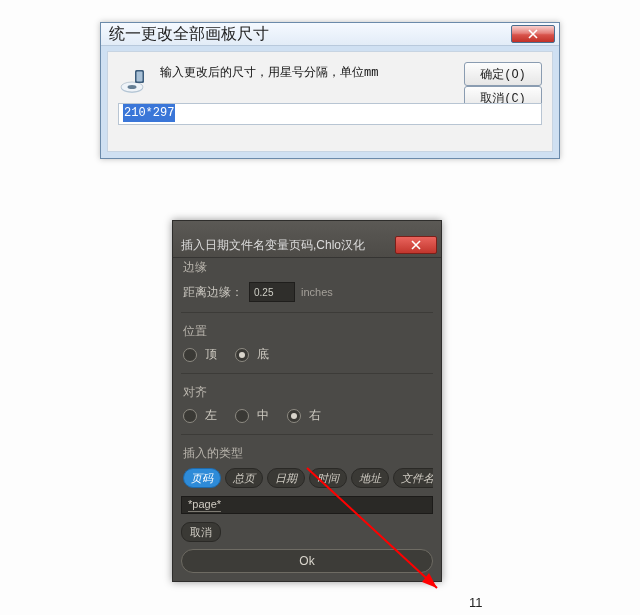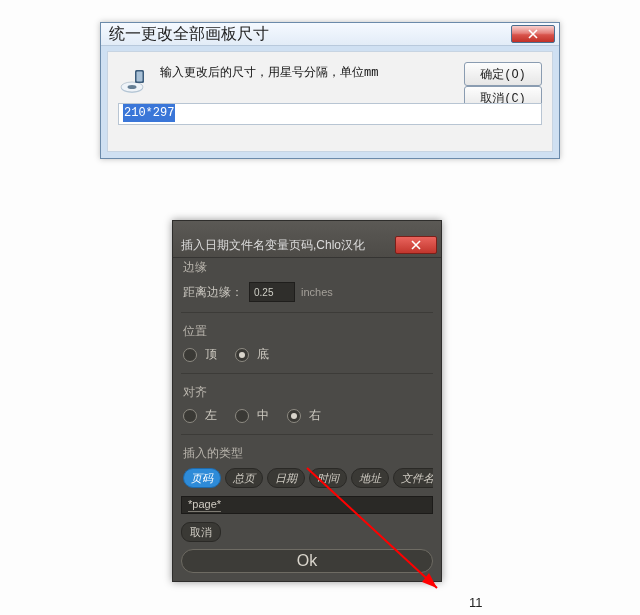--- a/index.html
+++ b/index.html
@@ -154,21 +154,21 @@
     margin-top:8px;
     display:inline-flex; align-items:center; justify-content:center;
     height:18px; padding:0 8px; border-radius:9px;
     background:#3a3935; border:1px solid #2a2926;
     font-size:11px; color:#cfcbc2; cursor:pointer;
   }
   .dlg2-ok {
     position:absolute; left:0; right:0; bottom:0;
     height:22px; border:1px solid #6e6b63; border-radius:12px;
     display:flex; align-items:center; justify-content:center;
-    font-size:16px; color:#d9d5cc; cursor:pointer;
+    font-size:12px; color:#d9d5cc; cursor:pointer;
     background:#3d3c38;
   }
 
   
   .arrow-svg { position:absolute; left:302px; top:463px; width:155px; height:140px; pointer-events:none;}
   .pgnum { position:absolute; left:432px; top:595px; font-size:13px; color:#222;margin-left:37px;}
 </style>
 </head>
 <body>
 

